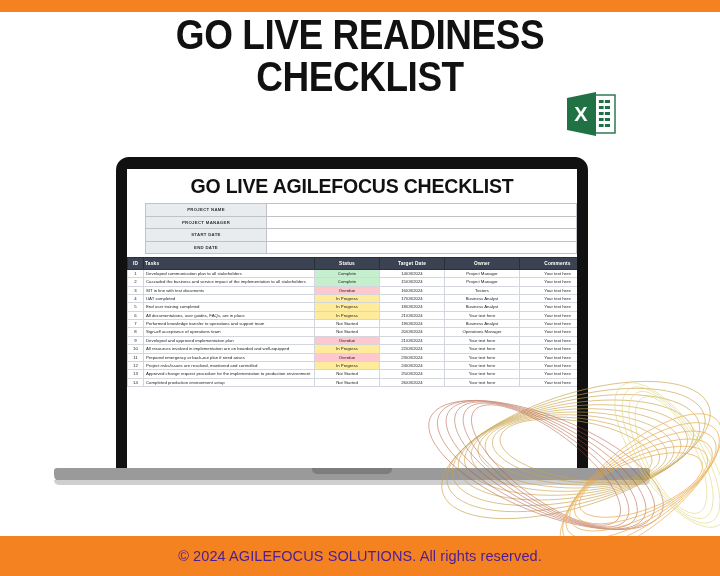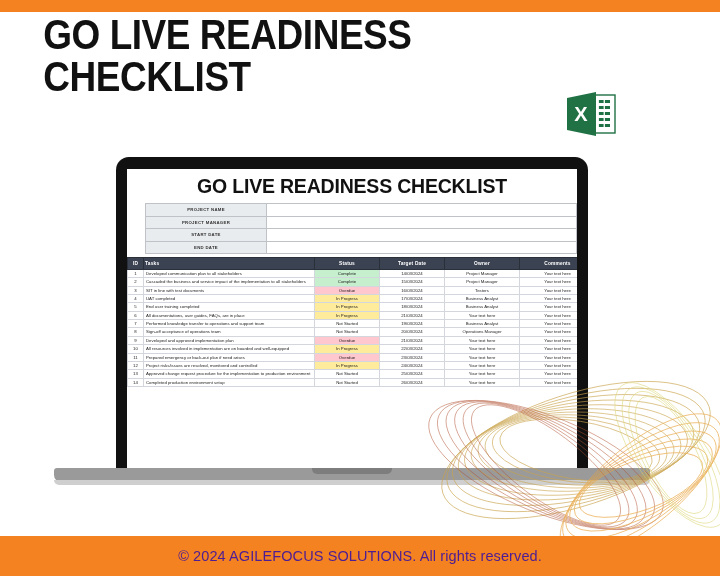--- a/index.html
+++ b/index.html
@@ -10,21 +10,21 @@
   }
   #stage{position:absolute;inset:0;width:720px;height:576px;overflow:hidden;background:#fff;}
 
   
   .bar-top{position:absolute;left:0;top:0;width:720px;height:12px;background:#F58220;}
   .bar-bottom{position:absolute;left:0;bottom:0;width:720px;height:40px;background:#F58220;
      display:flex;align-items:center;justify-content:center;}
   .bar-bottom .copy{color:#4c1d95;font-size:14.5px;letter-spacing:.1px;white-space:nowrap;}
 
   
-  .hero{position:absolute;left:0;top:14px;width:720px;text-align:left;}
+  .hero{position:absolute;left:0;top:14px;width:720px;text-align:center;}
   .hero h1{
     margin:0;color:#111;font-weight:bold;font-size:42px;line-height:.99;
     letter-spacing:-.5px;
     transform:scaleX(.88);transform-origin:center top;
     font-family:"Liberation Sans", sans-serif;
   }
   .hero .l2{display:block;}
 
   
   .xls-icon{position:absolute;left:563px;top:86px;width:56px;height:56px;}
@@ -101,21 +101,21 @@
       <path d="M4 12 L33 6 L33 50 L4 44 Z" fill="#207245"></path>
       <text x="18" y="35" font-family="'Liberation Sans',sans-serif" font-size="20" font-weight="bold" fill="#ffffff" text-anchor="middle">X</text>
     </svg>
   </div>
 
   <div class="laptop">
     <div class="lid">
       <div class="screen">
 
         <div class="sheet">
-          <div class="sheet-title">GO LIVE READINESS CHECKLIST</div>
+          <div class="sheet-title">GO LIVE AGILEFOCUS CHECKLIST</div>
 
           <table class="meta">
             <tbody>
               <tr>
                 <td class="pad"></td>
                 <td class="lbl">PROJECT NAME</td>
                 <td class="val"></td>
               </tr>
               <tr>
                 <td class="pad"></td>

